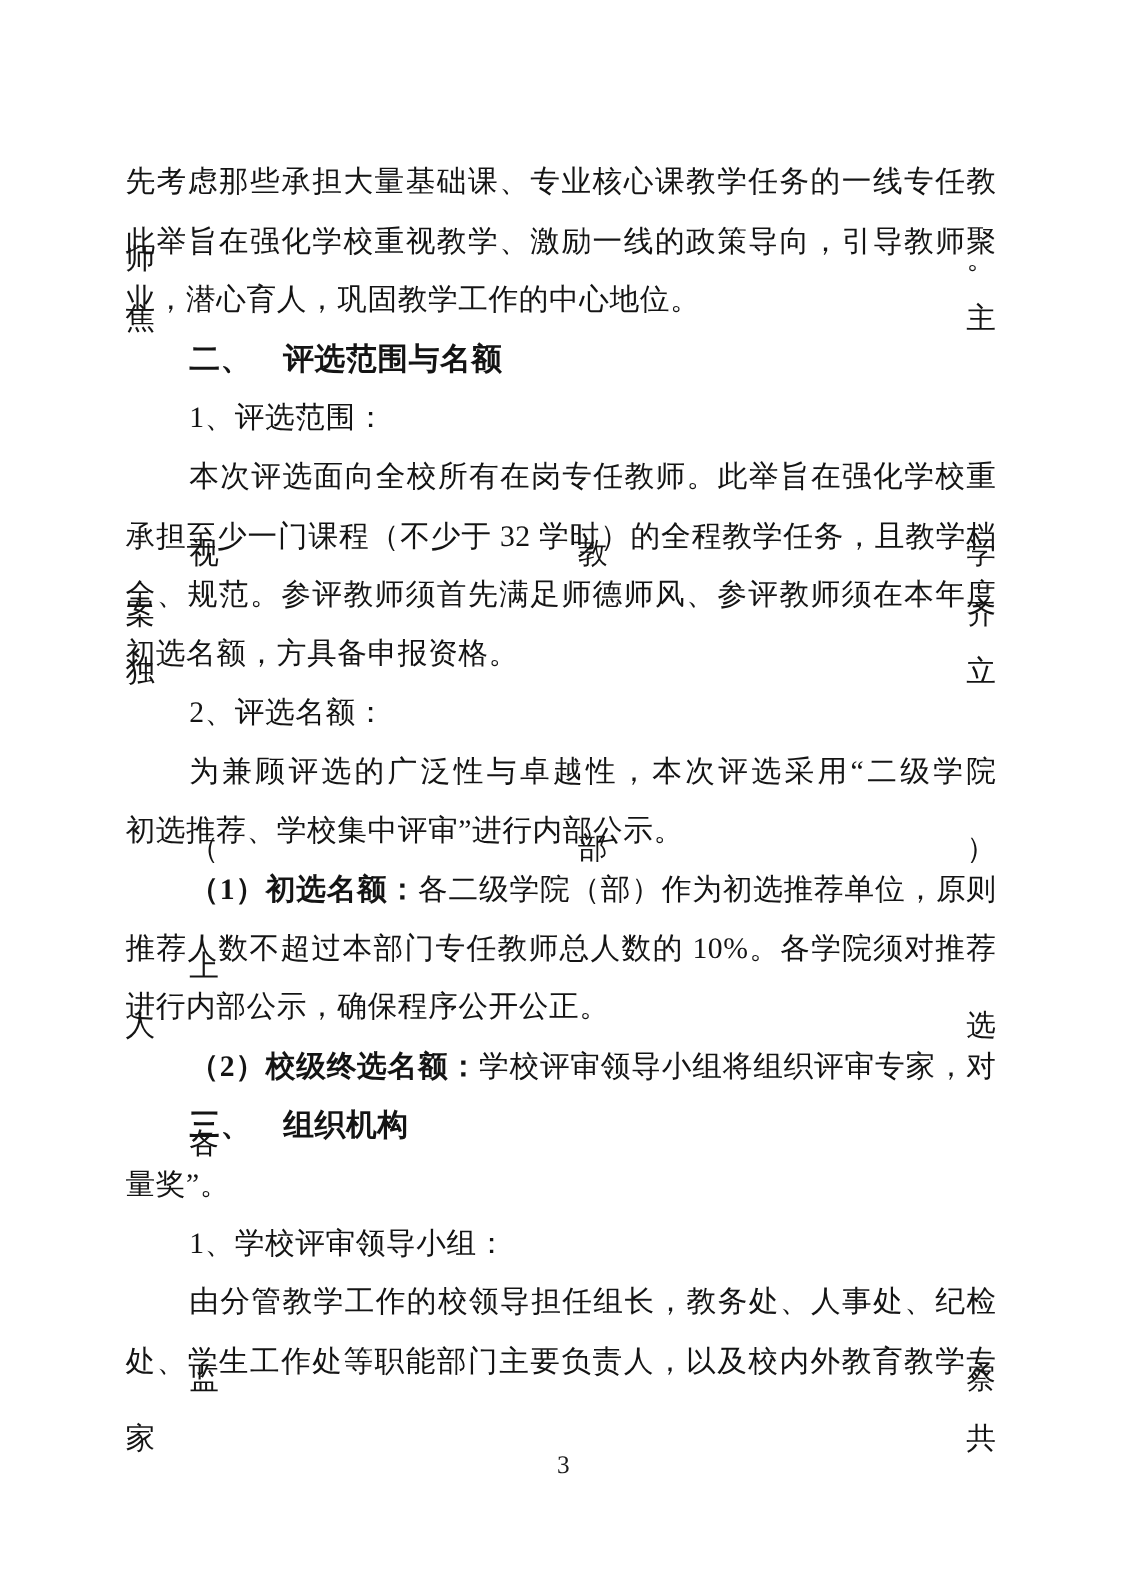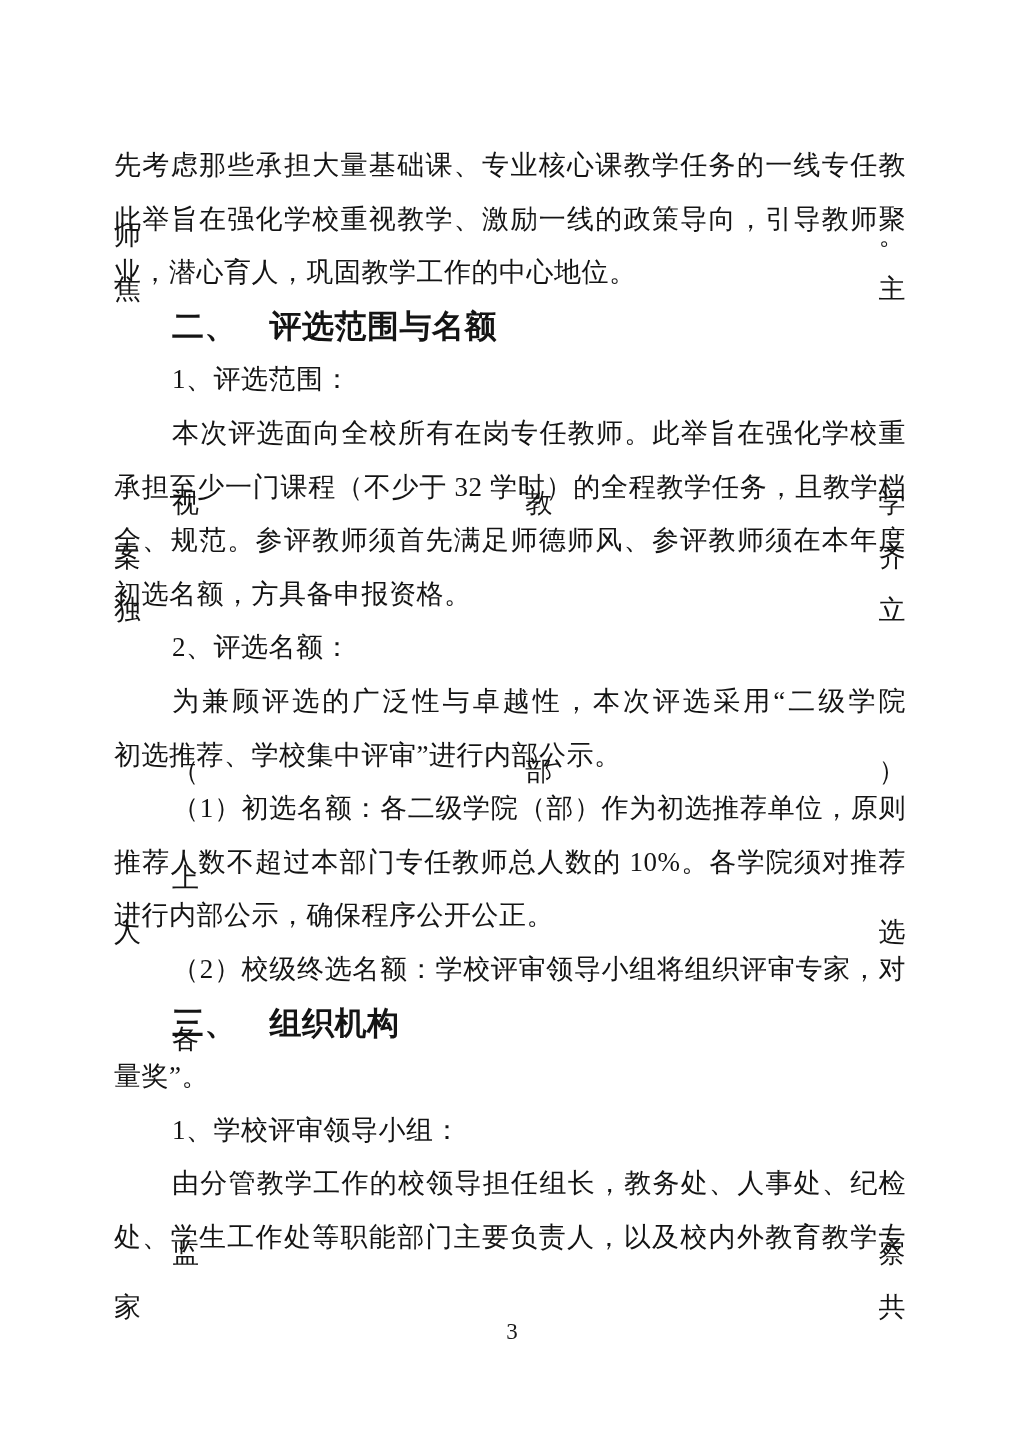--- a/index.html
+++ b/index.html
@@ -34,29 +34,29 @@
     text-align-last: justify;
   }
   
   .ind {
     padding-left: 58px;
   }
   
   .h1 {
     font-family: "Liberation Sans", "DejaVu Sans", sans-serif;
     font-weight: 700;
-    font-size: 32px;
+    font-size: 28px;
   }
   
   .sub {
     font-weight: 400;
   }
   
   .lead {
-    font-weight: 400;
+    font-weight: 700;
   }
   .footer {
     position: absolute;
     top: 1312px;
     left: 0;
     width: 100%;
     text-align: center;
     font-size: 23px;
     line-height: 40px;
     color: #1a1a1a;

